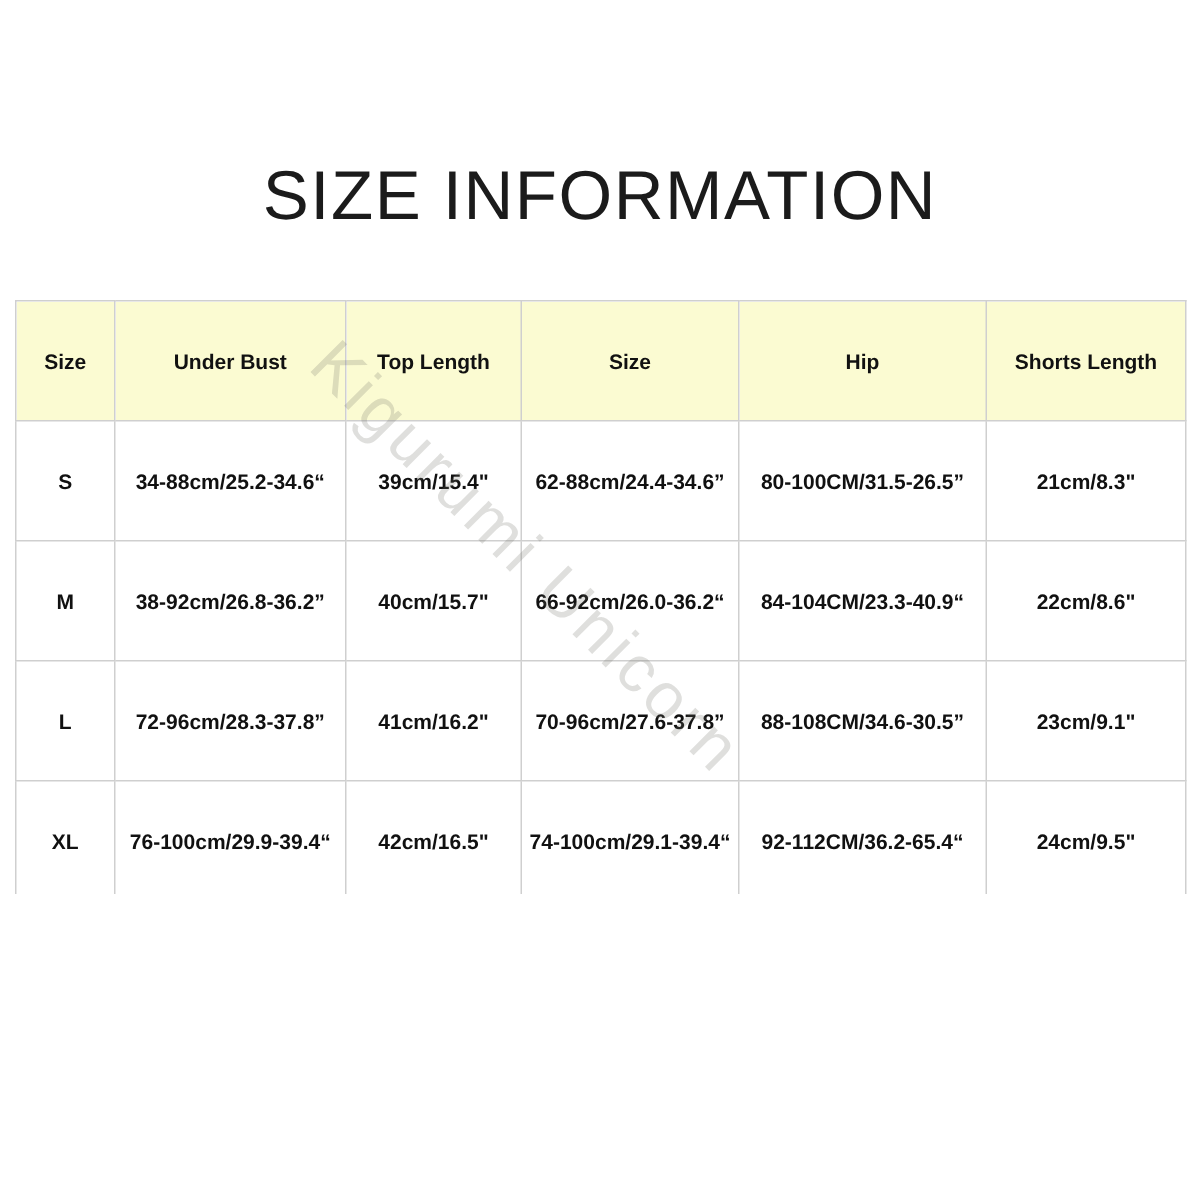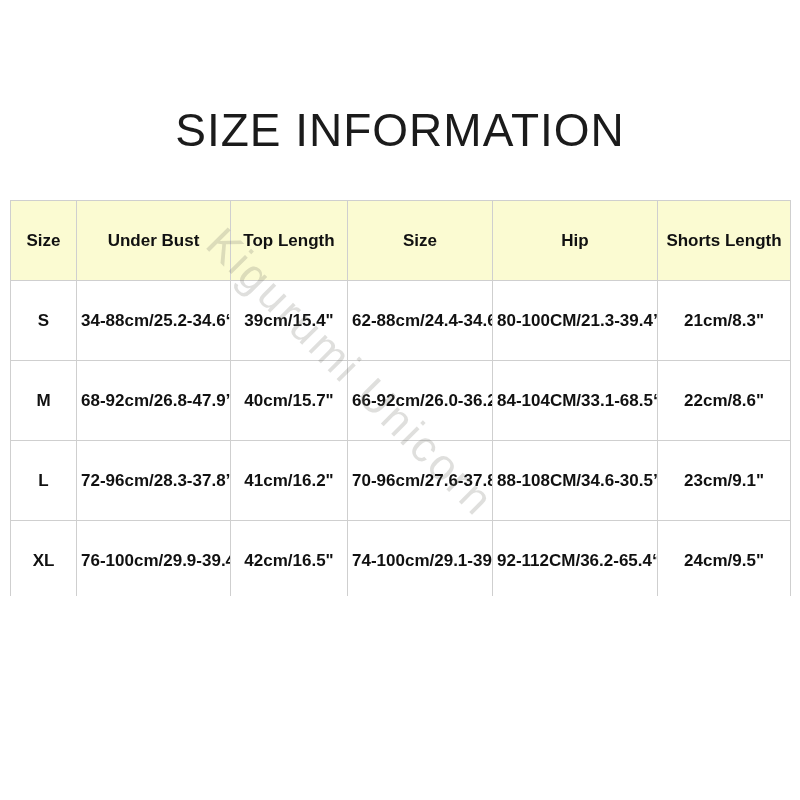--- a/index.html
+++ b/index.html
@@ -52,21 +52,21 @@
     z-index: 2;
   }
   .size-table th, .size-table td {
     border: 1px solid #cfcfcf;
     text-align: center;
     vertical-align: middle;
     height: 79px;
     padding: 0 4px;
     font-weight: bold;
     color: #111111;
-    font-size: 17px;
+    font-size: 14px;
     font-family: "Liberation Sans", sans-serif;
     overflow: hidden;
     white-space: nowrap;
   }
   .size-table th {
     background: #fbfbd2;
   }
   .size-table td {
     background: transparent;
   }
@@ -102,29 +102,29 @@
         <th>Hip</th>
         <th>Shorts Length</th>
       </tr>
     </thead>
     <tbody>
       <tr>
         <td>S</td>
         <td>34-88cm/25.2-34.6“</td>
         <td>39cm/15.4"</td>
         <td>62-88cm/24.4-34.6”</td>
-        <td>80-100CM/21.3-39.4”</td>
+        <td>80-100CM/31.5-26.5”</td>
         <td>21cm/8.3"</td>
       </tr>
       <tr>
         <td>M</td>
-        <td>68-92cm/26.8-47.9”</td>
+        <td>38-92cm/26.8-36.2”</td>
         <td>40cm/15.7"</td>
         <td>66-92cm/26.0-36.2“</td>
-        <td>84-104CM/33.1-68.5“</td>
+        <td>84-104CM/23.3-40.9“</td>
         <td>22cm/8.6"</td>
       </tr>
       <tr>
         <td>L</td>
         <td>72-96cm/28.3-37.8”</td>
         <td>41cm/16.2"</td>
         <td>70-96cm/27.6-37.8”</td>
         <td>88-108CM/34.6-30.5”</td>
         <td>23cm/9.1"</td>
       </tr>

